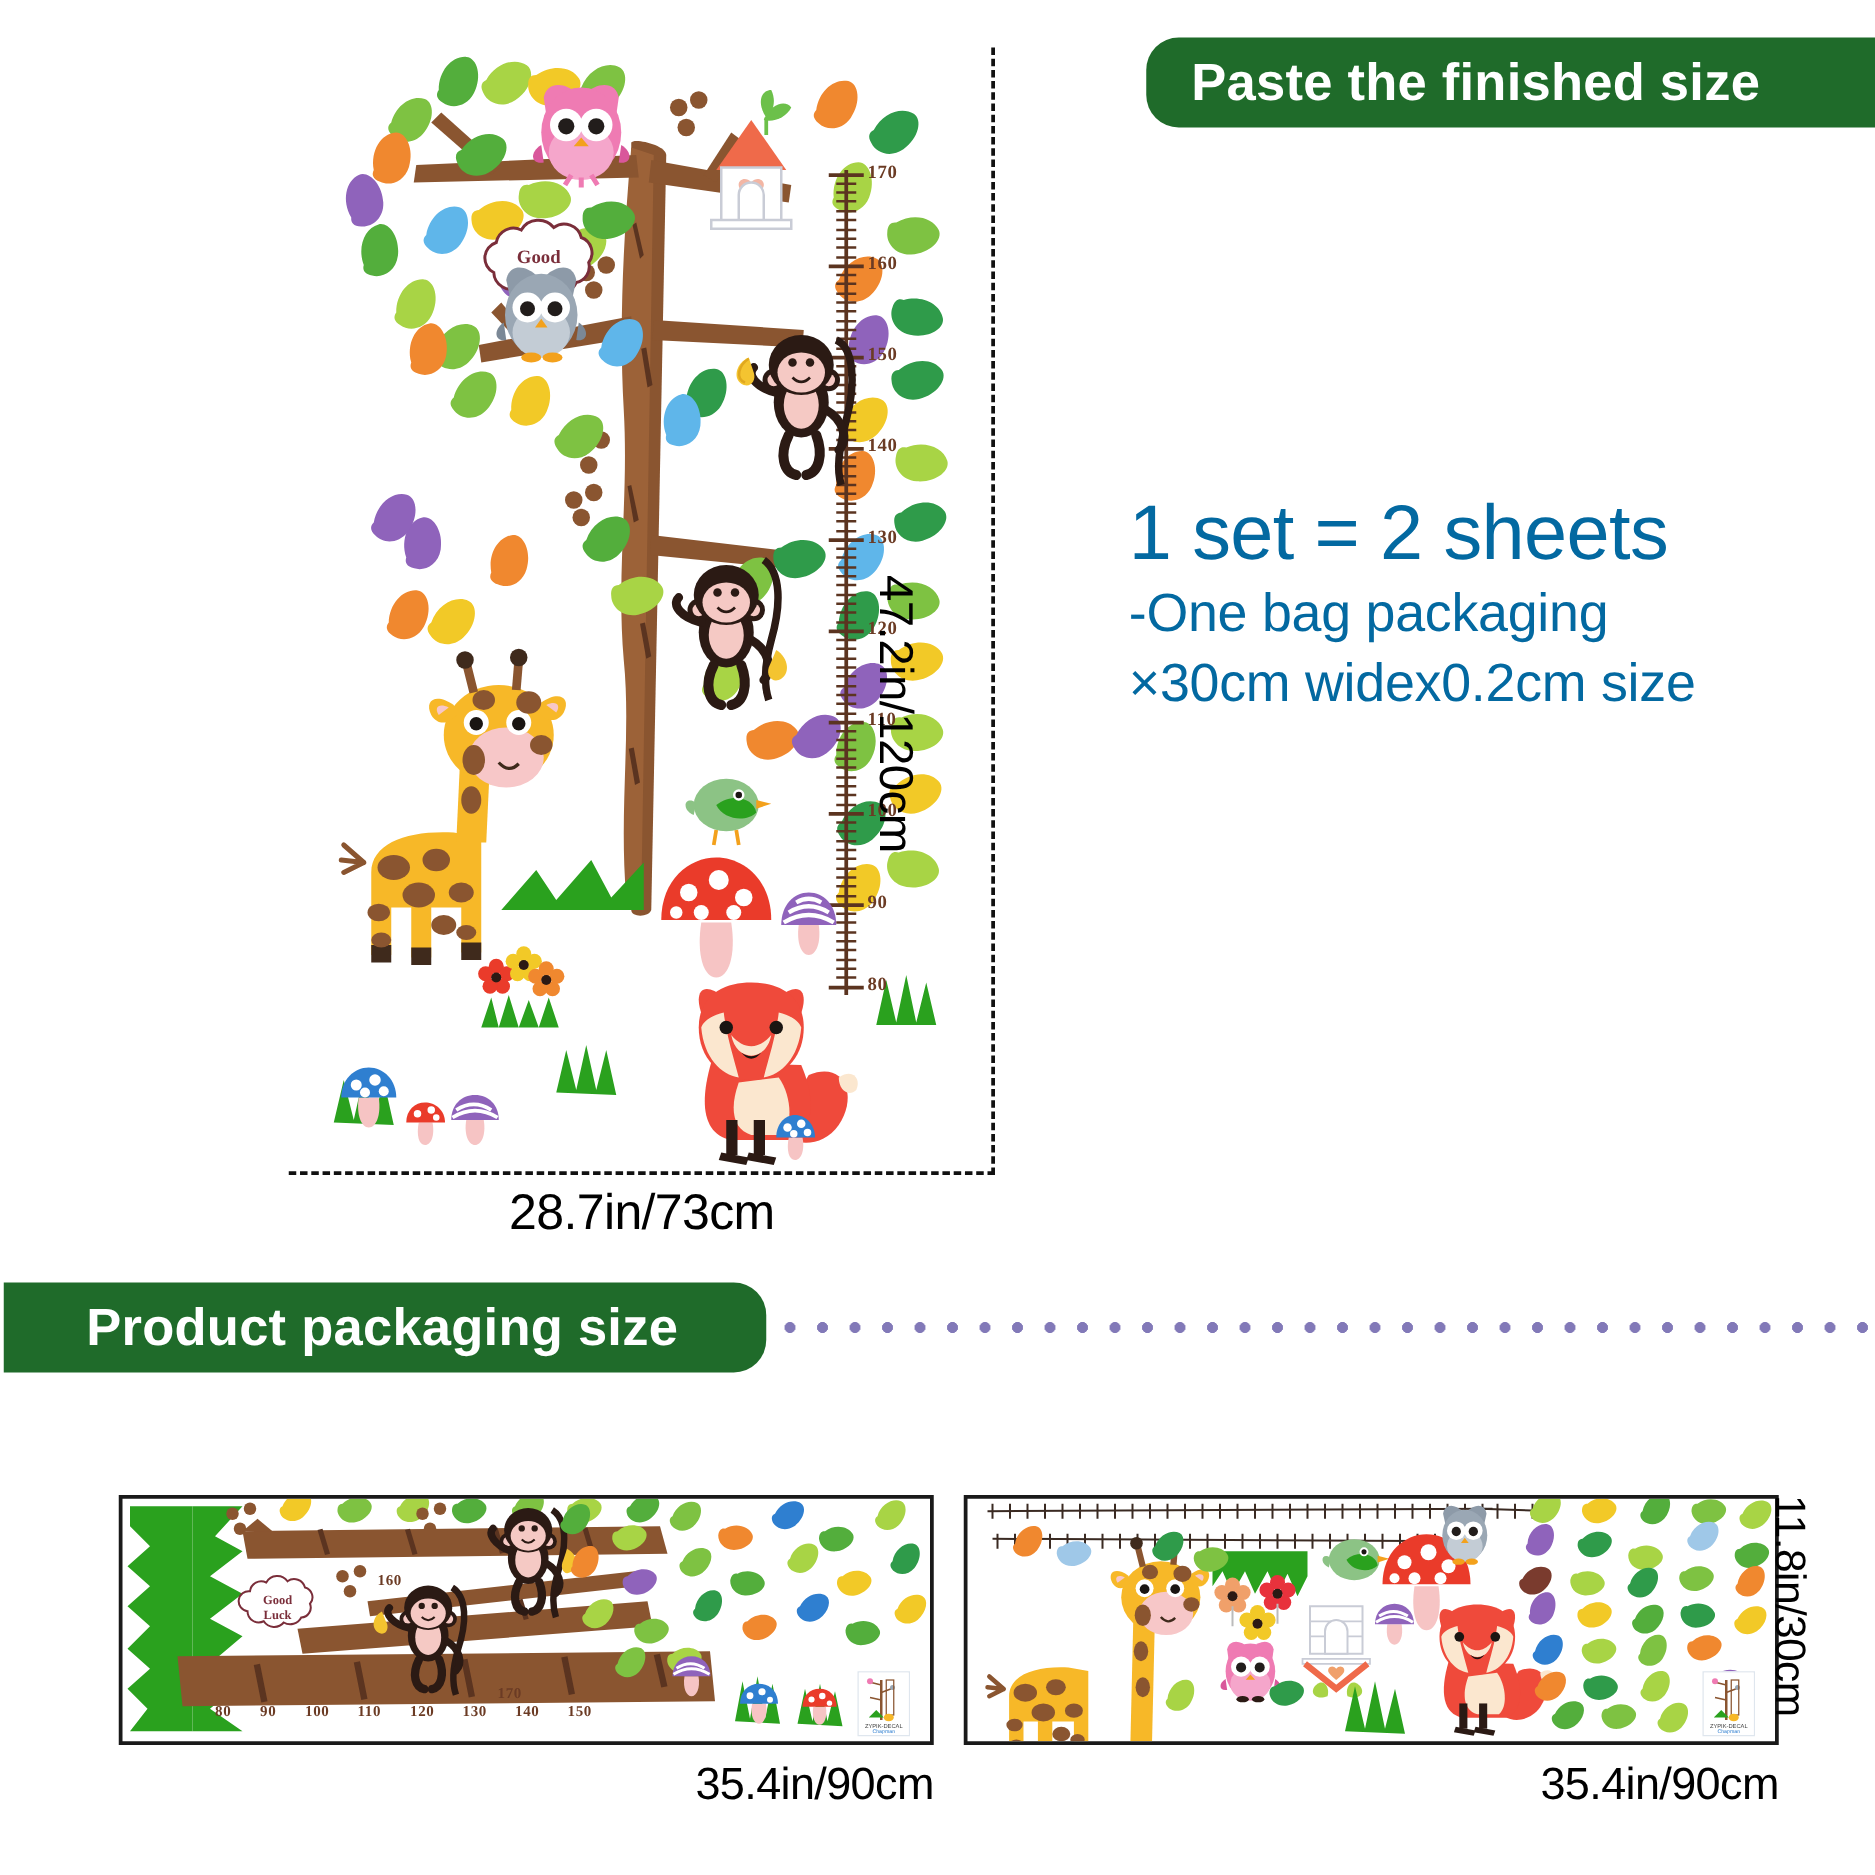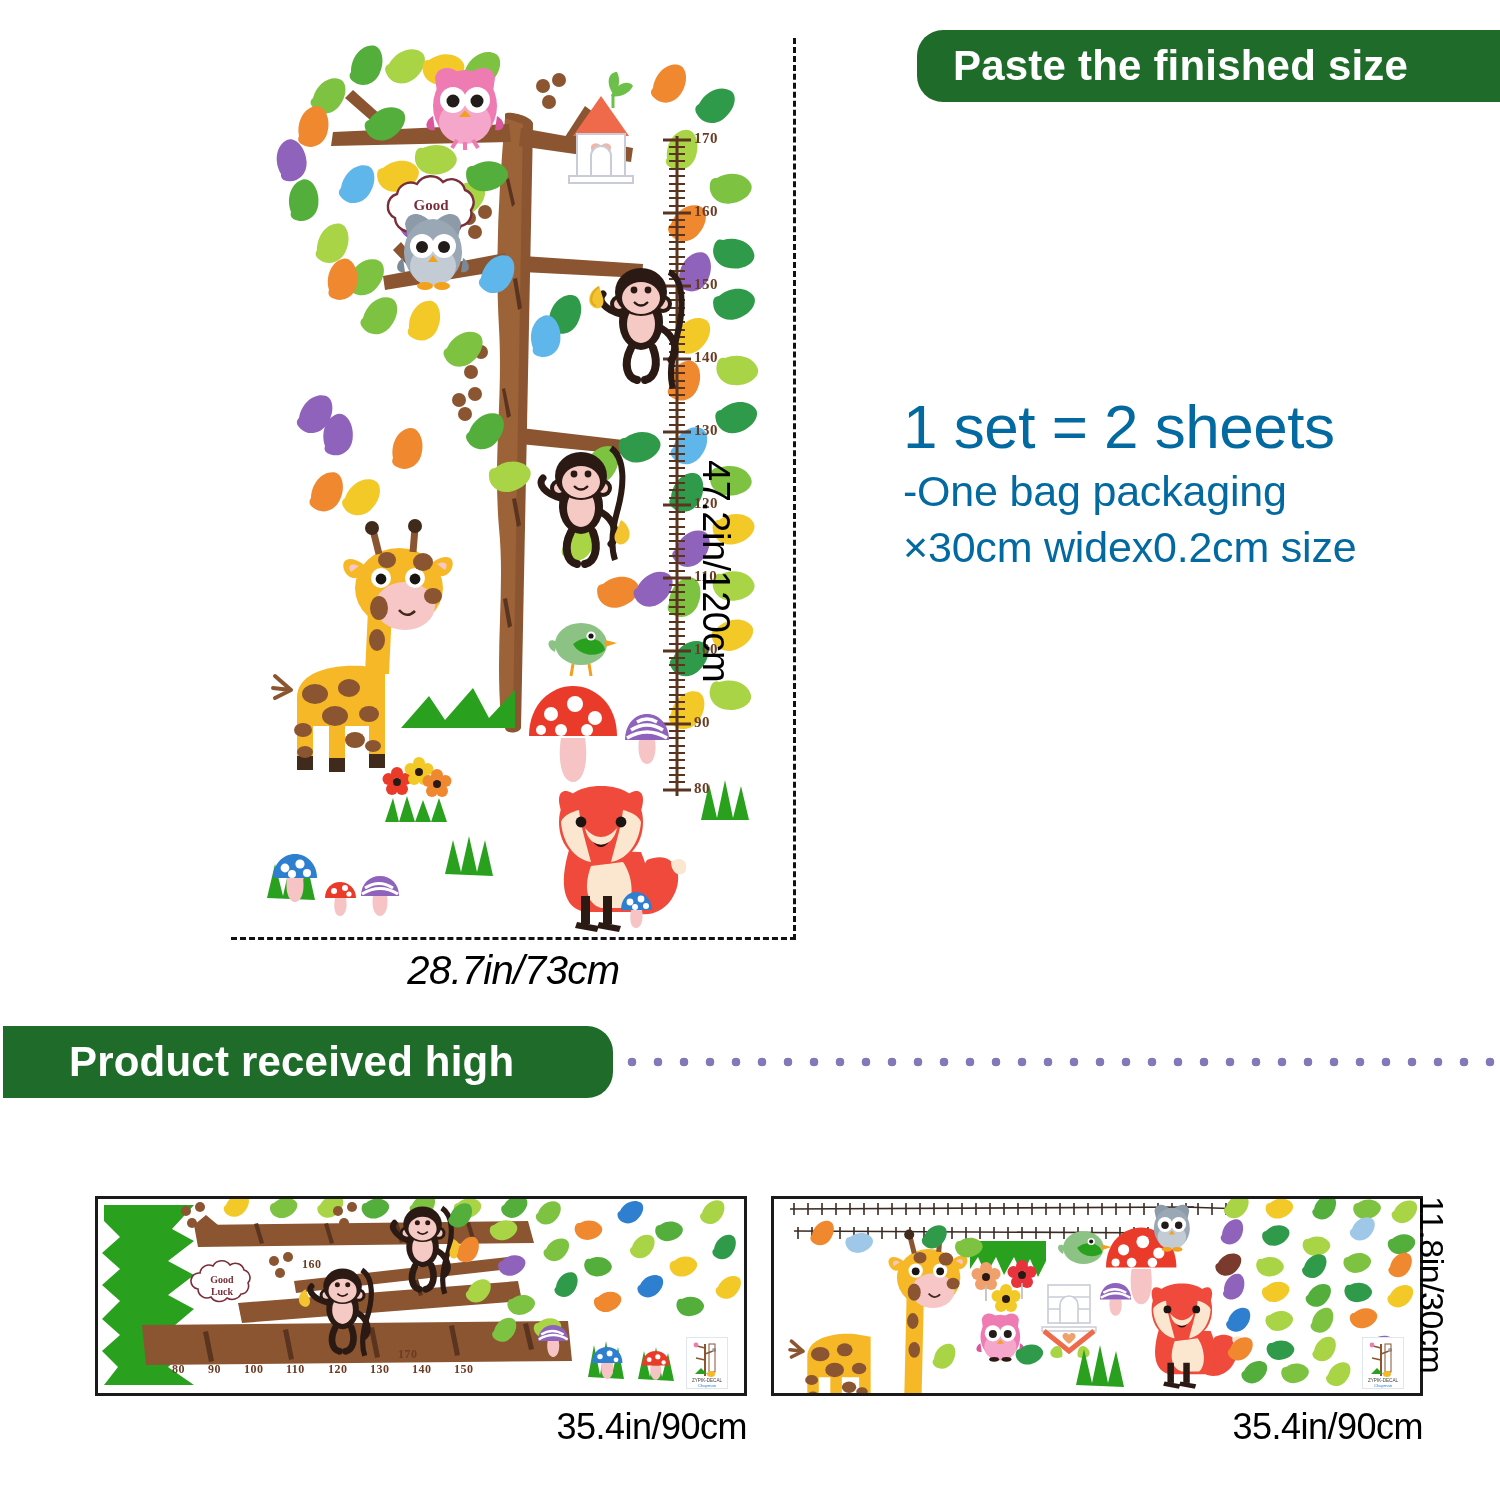--- a/index.html
+++ b/index.html
@@ -48,21 +48,21 @@
   .info-line { font-size:43px; line-height:1.32; letter-spacing:-.2px; white-space:nowrap; }
 
   
   #dash-box {
     position:absolute; left:198px; top:38px; width:565px; height:902px;
     border-right:3px dashed #111;
     border-bottom:3px dashed #111;
   }
   #dim-width {
     position:absolute; left:198px; top:948px; width:565px;
-    text-align:center; font-size:40px; color:#000; letter-spacing:-.5px;font-style:italic;
+    text-align:center; font-size:40px; color:#000; letter-spacing:-.5px;
   }
   #dim-height {
     position:absolute; left:704px; top:460px;
     transform:rotate(90deg); transform-origin:left top;
     font-size:38px; color:#000; white-space:nowrap; letter-spacing:-.5px;
   }
 
   
   .art { position:absolute; }
   .leafsvg, .art svg { display:block; }
@@ -742,21 +742,21 @@
     <div class="ruler-num" style="left:661px; top:641px;">100</div>
     <div class="ruler-num" style="left:661px; top:714px;">90</div>
     <div class="ruler-num" style="left:661px; top:780px;">80</div>
   </div>
 
   <div id="dash-box"></div>
   <div id="dim-width">28.7in/73cm</div>
   <div id="dim-height">47.2in/120cm</div>
 
   <div id="banner-bottom" class="banner">
-    <span>Product received high</span>
+    <span>Product packaging size</span>
   </div>
   <div class="dotline"></div>
 
   <div class="sheet" id="sheet-1">
     <svg width="646" height="194" viewBox="0 0 646 194" xmlns="http://www.w3.org/2000/svg">
       <defs>
         <g id="leaf2">
           <path d="M0,0 C6,-8 17,-9 22,-4 C26,0 22,9 13,13 C5,16 -1,12 -3,7 C-4,3 -3,.6 0,0 Z"></path>
         </g>
       </defs>

